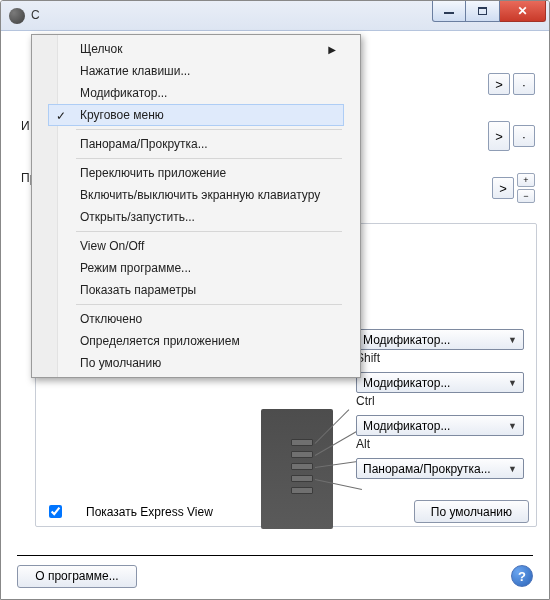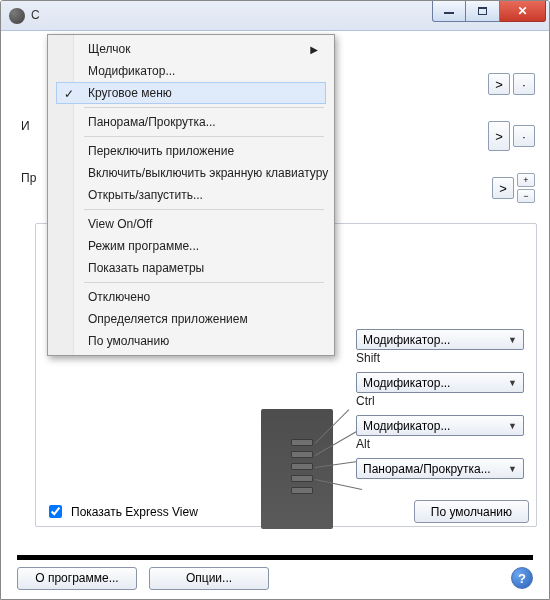--- a/index.html
+++ b/index.html
@@ -94,27 +94,27 @@
     left: 34px; right: 12px;
     top: 192px;
     bottom: 72px;
     border: 1px solid #c8cdd6;
     border-radius: 2px;
   }
 
   
   .ctxmenu {
     position: absolute;
-    left: 46px;
+    left: 30px;
     top: 3px;
-    width: 288px;
+    width: 330px;
     background: #f4f4f4;
     border: 1px solid #9a9a9a;
     box-shadow: 2px 3px 7px rgba(0,0,0,.35);
-    padding: 3px 8px;
+    padding: 3px 16px;
     z-index: 50;
   }
   .ctxmenu .gutter { position:absolute; left:0; top:0; bottom:0; width:26px; background:#eeeeee; border-right:1px solid #e2e2e2;}
   .mitem {
     position: relative;
     padding: 4px 20px 4px 32px;
     color: #222;
     white-space: nowrap;
   }
   .mitem.selected { background: #dfeafb; border: 1px solid #aecdf5; padding: 3px 19px 3px 31px; }
@@ -159,21 +159,21 @@
   }
   .device .s1{ top: 30px;} .device .s2{top:42px;} .device .s3{top:54px;} .device .s4{top:66px;} .device .s5{top:78px;}
 
   
   .chkrow {
     position: absolute;
     left: 44px;
     bottom: 78px;
     display: flex;
     align-items: center;
-    gap: 6px;
+    gap: 21px;
   }
   .chkrow input { width: 13px; height: 13px; }
 
   .defaultbtn {
     position: absolute;
     right: 20px;
     bottom: 76px;
   }
   .btn {
     height: 23px;
@@ -185,21 +185,21 @@
     align-items: center;
     font-size: 12px;
   }
 
   
   .botbar {
     position: absolute;
     left: 16px; right: 16px;
     bottom: 14px;
     height: 30px;
-    border-top: 5px solid #000000;
+    border-top: 1px solid #000000;
     padding-top: 11px;
     display: flex;
     align-items: center;
   }
   .botbar .btn { min-width: 120px; justify-content: center; margin-right: 12px; }
   .helpbtn {
     margin-left: auto;
     width: 22px; height: 22px;
     border: 1px solid #4a72b8;
     border-radius: 11px;
@@ -302,32 +302,34 @@
     <input type="checkbox" checked="" style="">
     <span>Показать Express View</span>
   </label>
 
   <div class="defaultbtn">
     <div class="btn">По умолчанию</div>
   </div>
 
   <div class="botbar">
     <div class="btn">О программе...</div>
-    <div class="btn">Опции...</div>
     <div class="helpbtn">?</div>
   </div>
 
   <div class="ctxmenu">
     <div class="gutter"></div>
 
     <div class="mitem">
       <span>Щелчок</span>
       <span class="sub">▶</span>
     </div>
     <div class="mitem">
+      <span>Нажатие клавиши...</span>
+    </div>
+    <div class="mitem">
       <span>Модификатор...</span>
     </div>
     <div class="mitem selected">
       <span class="check">✓</span>
       <span>Круговое меню</span>
     </div>
 
     <div class="msep"></div>
 
     <div class="mitem"><span>Панорама/Прокрутка...</span></div>

